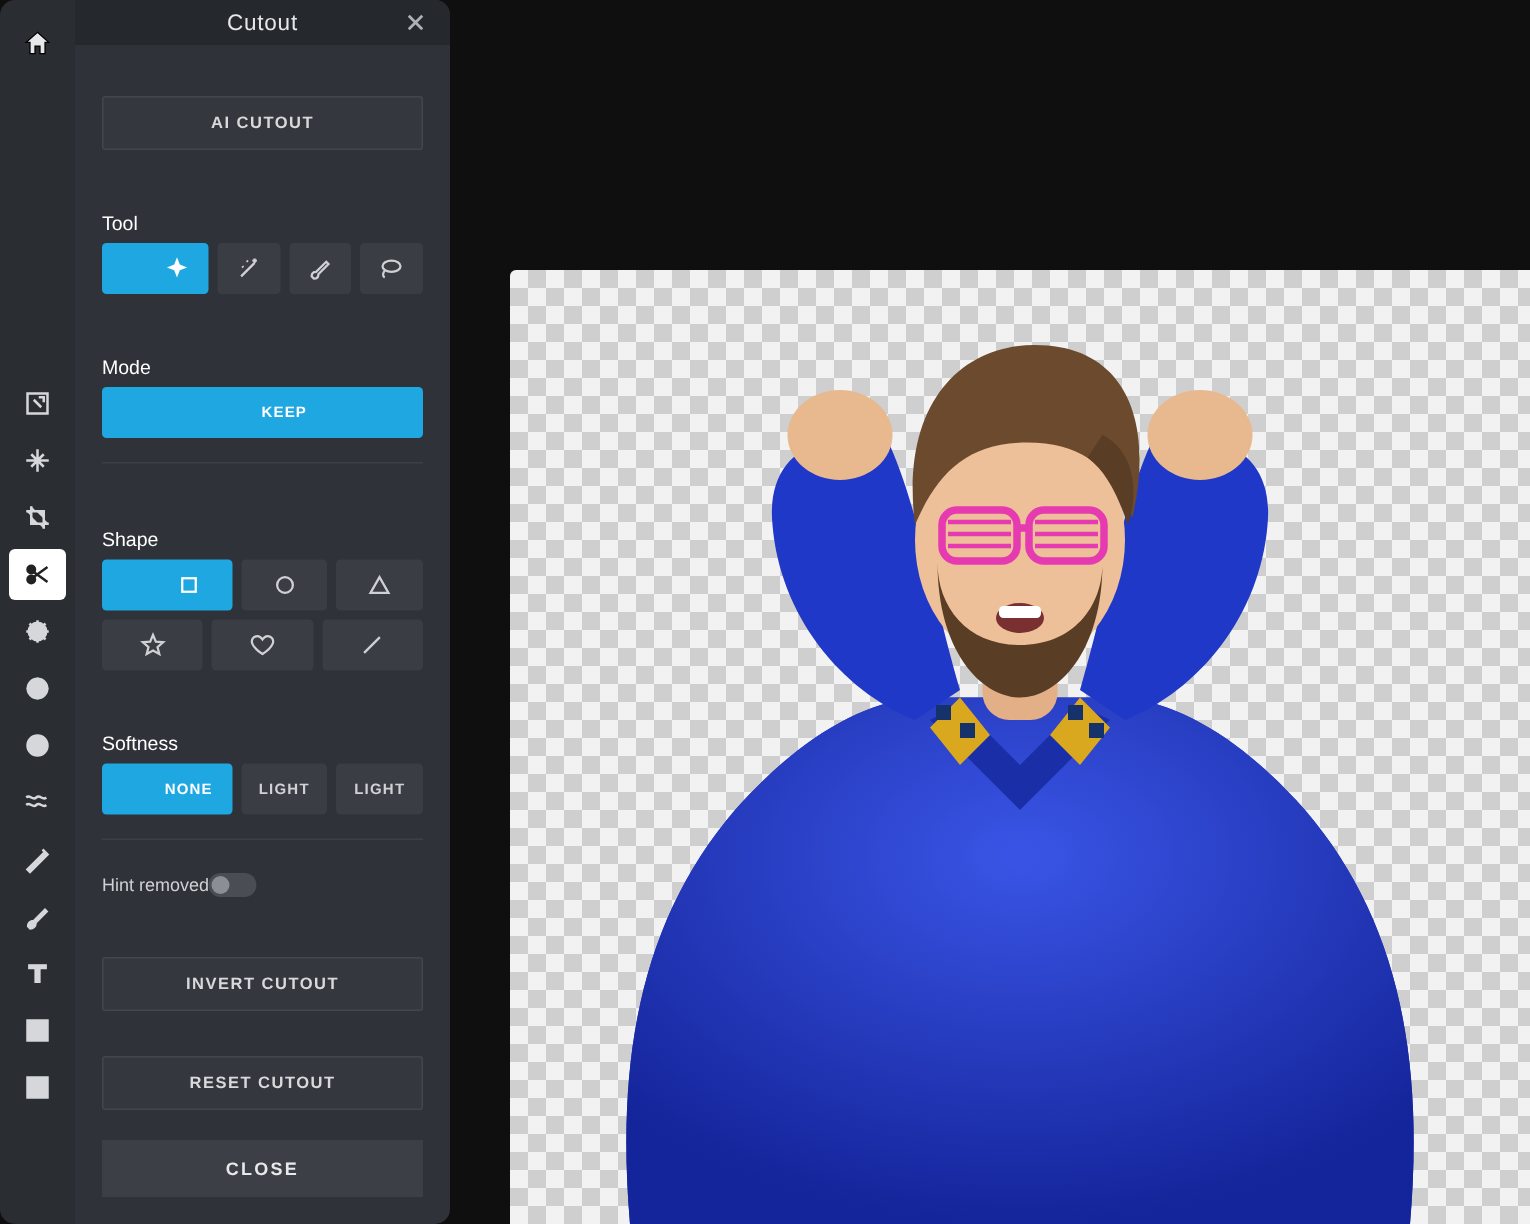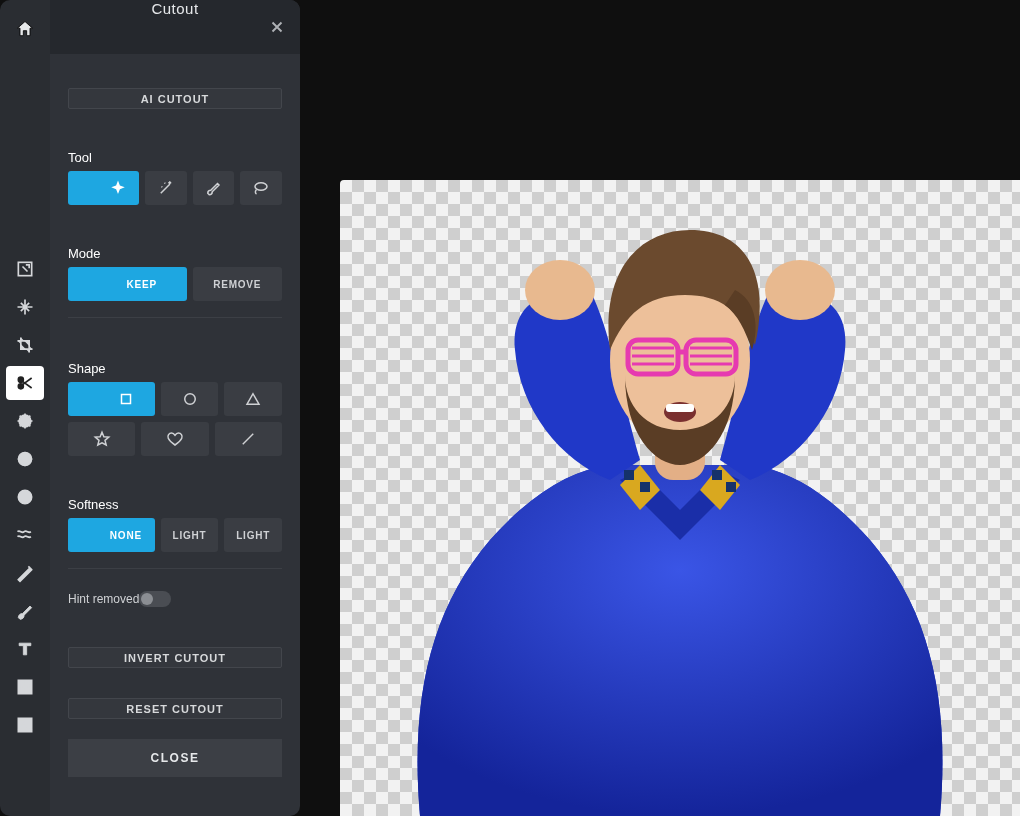--- a/index.html
+++ b/index.html
@@ -39,32 +39,32 @@
     background: #2f3238;
     border-radius: 0 10px 10px 0;
     display:flex; flex-direction:column;
     color:#cfd1d4;
     font-size:12px;
   }
   .panel-header {
     height:54px;
     background:#25282d;
     border-radius:0 10px 0 0;
-    display:flex; align-items:flex-start; justify-content:center;
+    display:flex; align-items:center; justify-content:center;
     position:relative;
     font-size:15px; letter-spacing:.5px; color:#e6e8ea; font-weight:500;
   }
   .panel-header .close {
     position:absolute; right:14px; top:50%; transform:translateY(-50%);
     width:18px; height:18px; cursor:pointer; color:#aeb1b5;
   }
   .panel-body { padding: 18px; display:flex; flex-direction:column; gap:14px; }
 
   .big-btn {
-    height:21px;
+    height:36px;
     border:1px solid #43464c;
     background:#34373d;
     color:#d7d9db;
     font-size:11px; letter-spacing:1px; font-weight:600;
     display:flex; align-items:center; justify-content:center;
     cursor:pointer;
     border-radius:2px;
     margin-top:16px;
   }
 
@@ -258,21 +258,20 @@
               <path d="M6 14c-2 2-2 5 0 6"></path>
             </svg>
         </div>
       </div>
     </div>
 
     <div>
       <div class="section-label">Mode</div>
       <div class="row">
         <div class="chip half active">KEEP</div>
-        <div class="chip half">REMOVE</div>
       </div>
     </div>
 
     <div class="divider"></div>
 
     <div>
       <div class="section-label">Shape</div>
       <div class="row" style="margin-bottom:6px">
         <div class="chip active">
           <svg viewBox="0 0 24 24">

